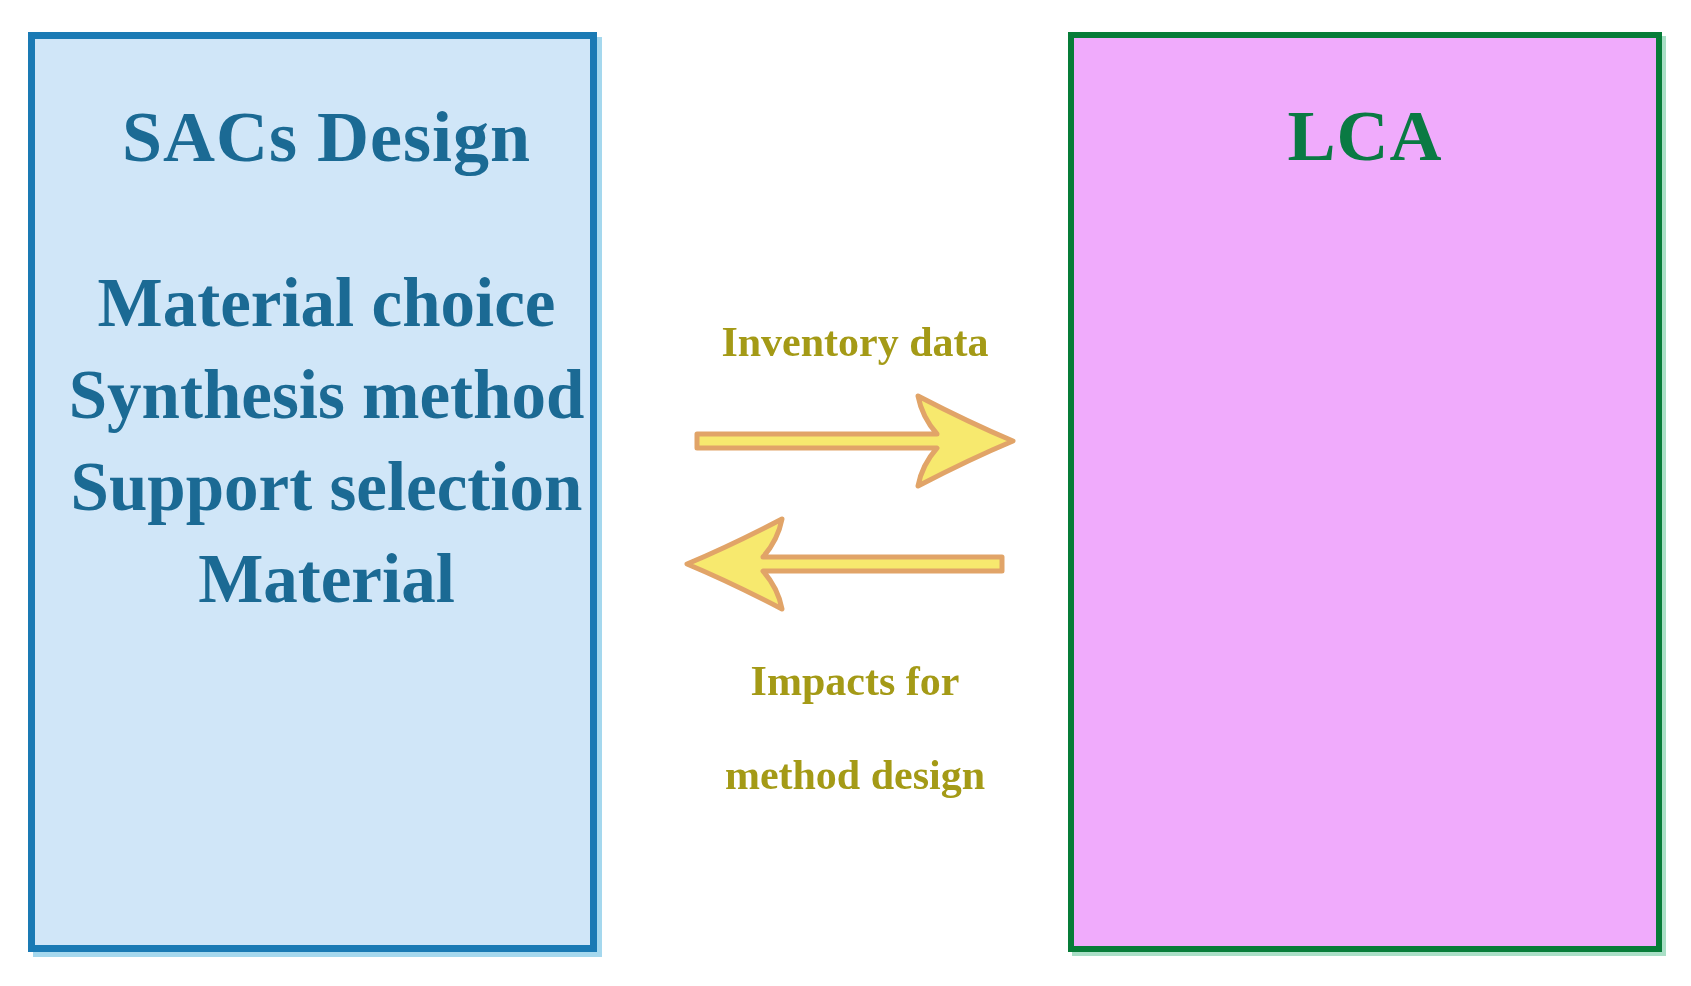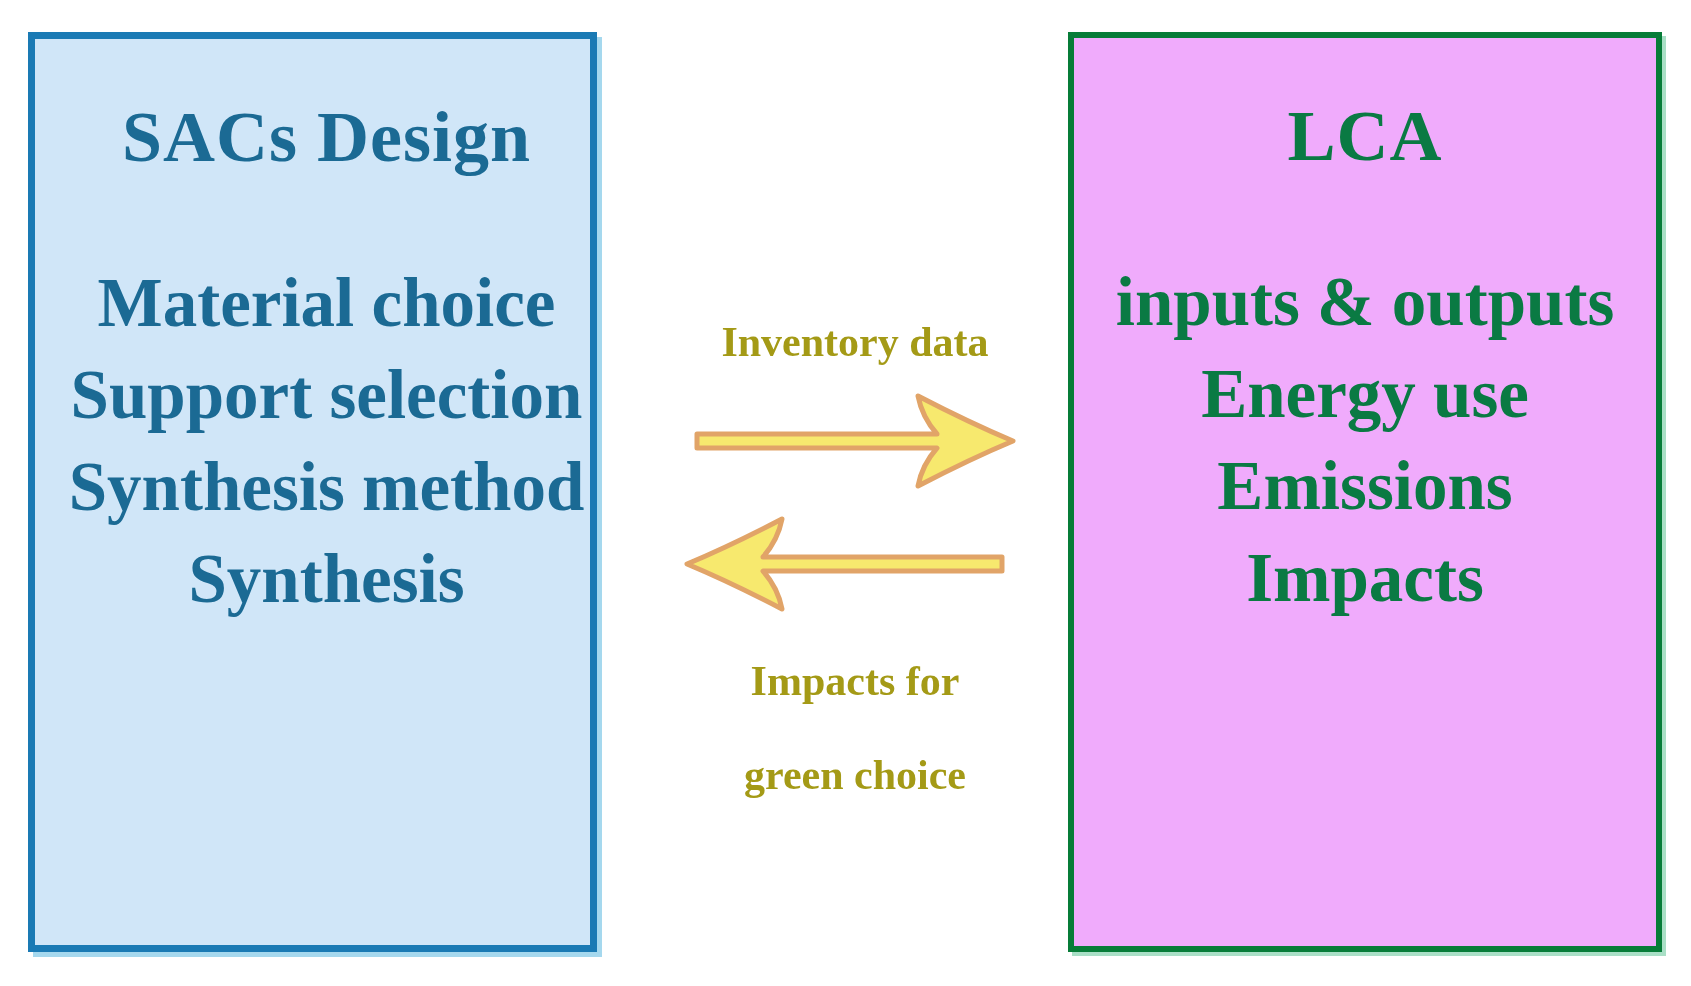--- a/index.html
+++ b/index.html
@@ -65,42 +65,36 @@
     stroke-linejoin: round;
   }
 </style>
 </head>
 <body>
 
 <div class="panel panel-left">
   <div class="panel-title">SACs Design</div>
   <div class="panel-list">
     <div>Material choice</div>
+    <div>Synthesis method</div>
     <div>Support selection</div>
-    <div>Synthesis method</div>
-    <div>Synthesis</div>
+    <div>Material</div>
   </div>
 </div>
 
 <div class="panel panel-right">
   <div class="panel-title">LCA</div>
-  <div class="panel-list">
-    <div>inputs &amp; outputs</div>
-    <div>Energy use</div>
-    <div>Emissions</div>
-    <div>Impacts</div>
-  </div>
 </div>
 
 <div class="flow-label flow-label-top">Inventory data</div>
 
 <svg class="arrow-svg arrow-forward" width="350" height="102" viewBox="0 0 350 102" xmlns="http://www.w3.org/2000/svg">
   <path class="arrow-shape" d="M22,44 L262,44 Q247,27 243,6 Q295,33 338,51 Q295,69 243,96 Q247,75 262,58 L22,58 Z"></path>
 </svg>
 
 <svg class="arrow-svg arrow-feedback" width="340" height="102" viewBox="0 0 340 102" xmlns="http://www.w3.org/2000/svg">
   <path class="arrow-shape" d="M327,44 L88,44 Q103,27 107,6 Q55,33 12,51 Q55,69 107,96 Q103,75 88,58 L327,58 Z"></path>
 </svg>
 
 <div class="flow-label flow-label-bottom">
   <div>Impacts for</div>
-  <div>green choice</div>
+  <div>method design</div>
 </div>
 
 </body></html>

